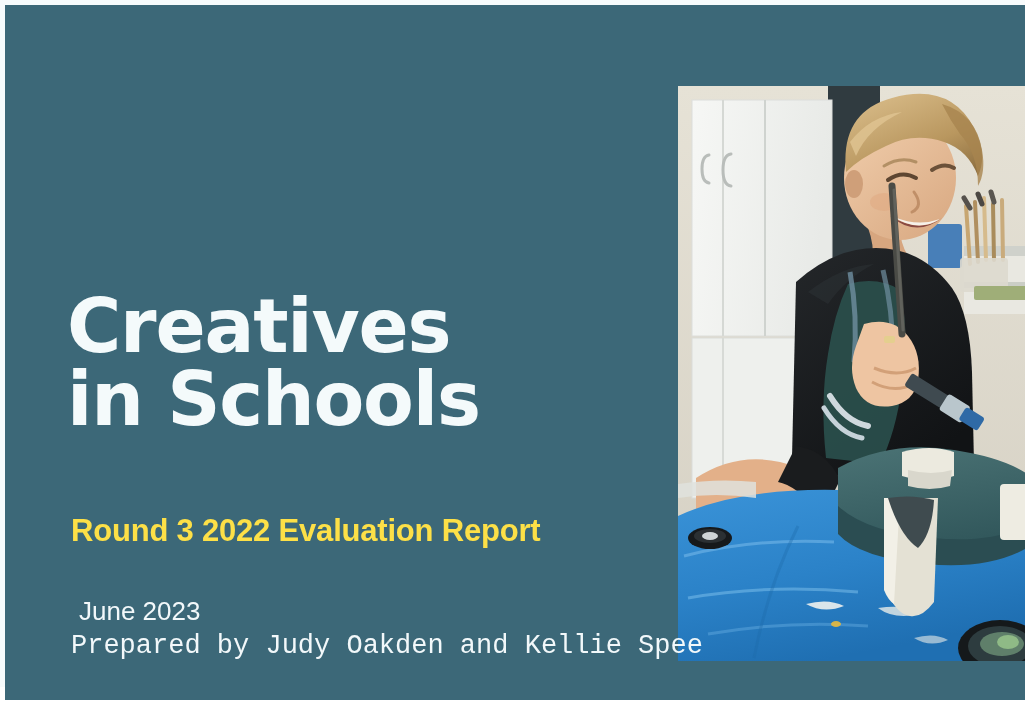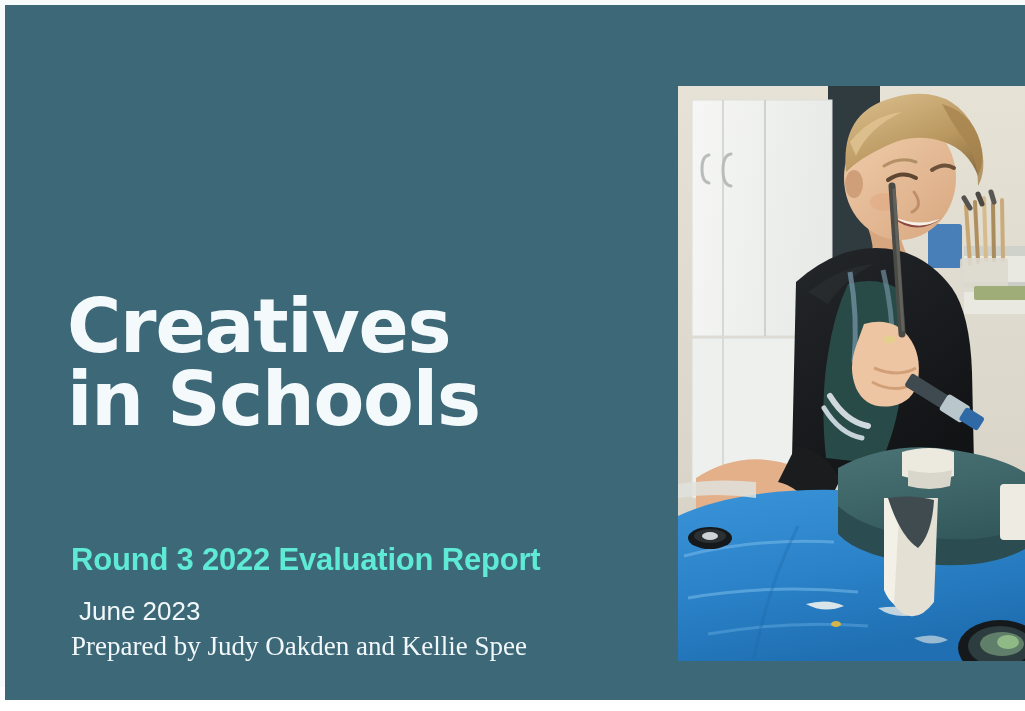--- a/index.html
+++ b/index.html
@@ -46,23 +46,23 @@
     font-family: "DejaVu Sans", sans-serif;
     font-weight: 700;
     font-size: 74px;
     line-height: 0.98;
     letter-spacing: -1.2px;
     white-space: pre-line;
   }
   .subtitle {
     position: absolute;
     left: 66px;
-    top: 537px;
-    margin: 0;
-    color: #5eead4;
+    top: 508px;
+    margin: 0;
+    color: #fde047;
     font-family: "Liberation Sans", sans-serif;
     font-weight: bold;
     font-size: 31px;
     letter-spacing: -0.2px;
     white-space: nowrap;
   }
   .date-line {
     position: absolute;
     left: 66px;
     top: 583px;
@@ -72,21 +72,21 @@
     font-weight: normal;
     font-size: 26px;
     white-space: nowrap;
   }
   .authors-line {
     position: absolute;
     left: 66px;
     top: 626px;
     margin: 0;
     color: #f2f8fa;
-    font-family: Liberation Serif, serif;
+    font-family: Liberation Mono, monospace;
     font-weight: normal;
     font-size: 27px;
     white-space: nowrap;
   }
 
   
   .photo {
     position: absolute;
     left: 673px;
     top: 81px;

